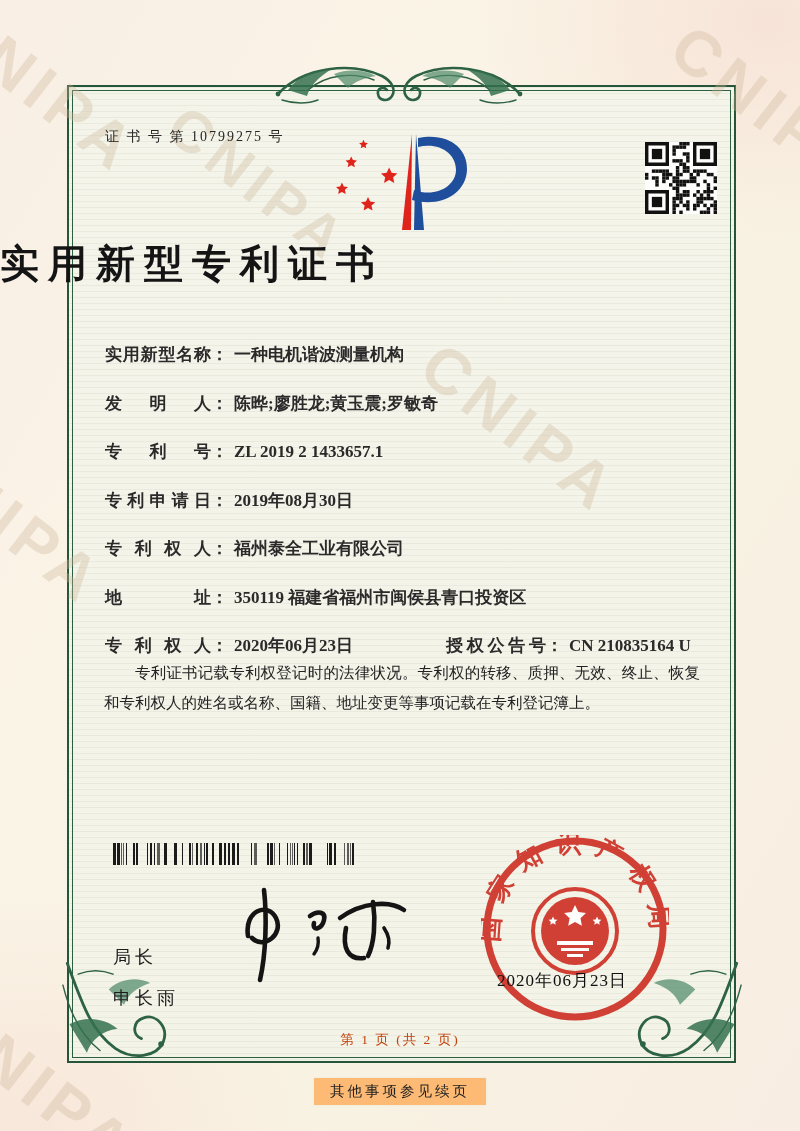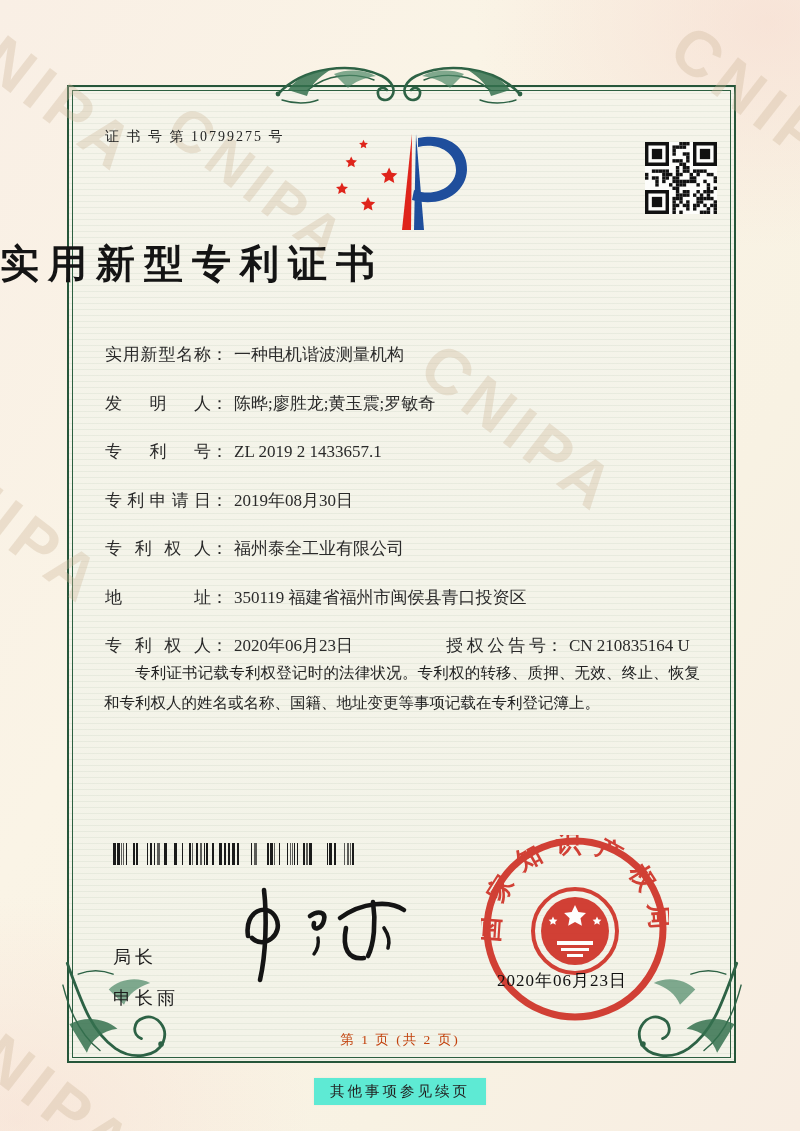--- a/index.html
+++ b/index.html
@@ -37,21 +37,21 @@
     font-size:14px;letter-spacing:2px;color:#262626;
   }
   .logo{position:absolute;left:336px;top:128px;z-index:4;}
   .qr{position:absolute;left:645px;top:142px;width:72px;height:72px;z-index:4;background:#fdfdfb;}
   .title{
     position:absolute;left:0;top:237px;width:100%;text-align:left;z-index:4;
     font-size:39px;font-weight:bold;letter-spacing:9px;color:#141414;
   }
   
   .fields{position:absolute;left:105px;top:343px;width:600px;z-index:4;font-size:17px;color:#2a2a2a;}
-  .f-row{margin-bottom:25.5px;white-space:nowrap;}
+  .f-row{margin-bottom:25.5px;white-space:nowrap;font-weight:bold;}
   .f-label{display:inline-block;width:106px;text-align:justify;text-align-last:justify;vertical-align:bottom;}
   .f-colon{margin-right:6px;}
   .grant .g-date{display:inline-block;width:212px;}
   .g-label2{display:inline-block;width:100px;text-align:justify;text-align-last:justify;vertical-align:bottom;}
   
   .paras{position:absolute;left:104px;top:658px;width:596px;z-index:4;
     font-size:15.5px;line-height:1.92;color:#222;text-align:justify;}
   .paras p{margin:0;text-indent:2em;}
   
   .barcode{position:absolute;left:110px;top:843px;z-index:4;}
@@ -60,21 +60,21 @@
   .sig{position:absolute;left:218px;top:876px;z-index:5;}
   .seal{position:absolute;left:481px;top:835px;width:188px;height:188px;z-index:4;opacity:.92;}
   .seal-date{
     position:absolute;left:497px;top:969px;z-index:6;font-size:17px;
     color:#101010;letter-spacing:1px;white-space:nowrap;
   }
   
   .page-no{position:absolute;left:0;top:1031px;width:100%;text-align:center;z-index:4;font-size:13.5px;color:#c2410c;letter-spacing:2px;}
   .cont-note{
     position:absolute;left:50%;top:1078px;transform:translateX(-50%);z-index:4;
-    background:#5eead4;padding:4px 16px;font-size:14.5px;letter-spacing:3px;color:#222;
+    background:#fdba74;padding:4px 16px;font-size:14.5px;letter-spacing:3px;color:#222;
     box-shadow:0 0 2px rgba(0,0,0,.06);
   }
   svg{display:block;}
 </style>
 </head>
 <body>
 
 <div class="wm" style="left:-28px;top:-12px;">CNIPA</div>
 <div class="wm" style="left:196px;top:92px;font-size:58px;">CNIPA</div>
 <div class="wm" style="left:452px;top:328px;">CNIPA</div>

